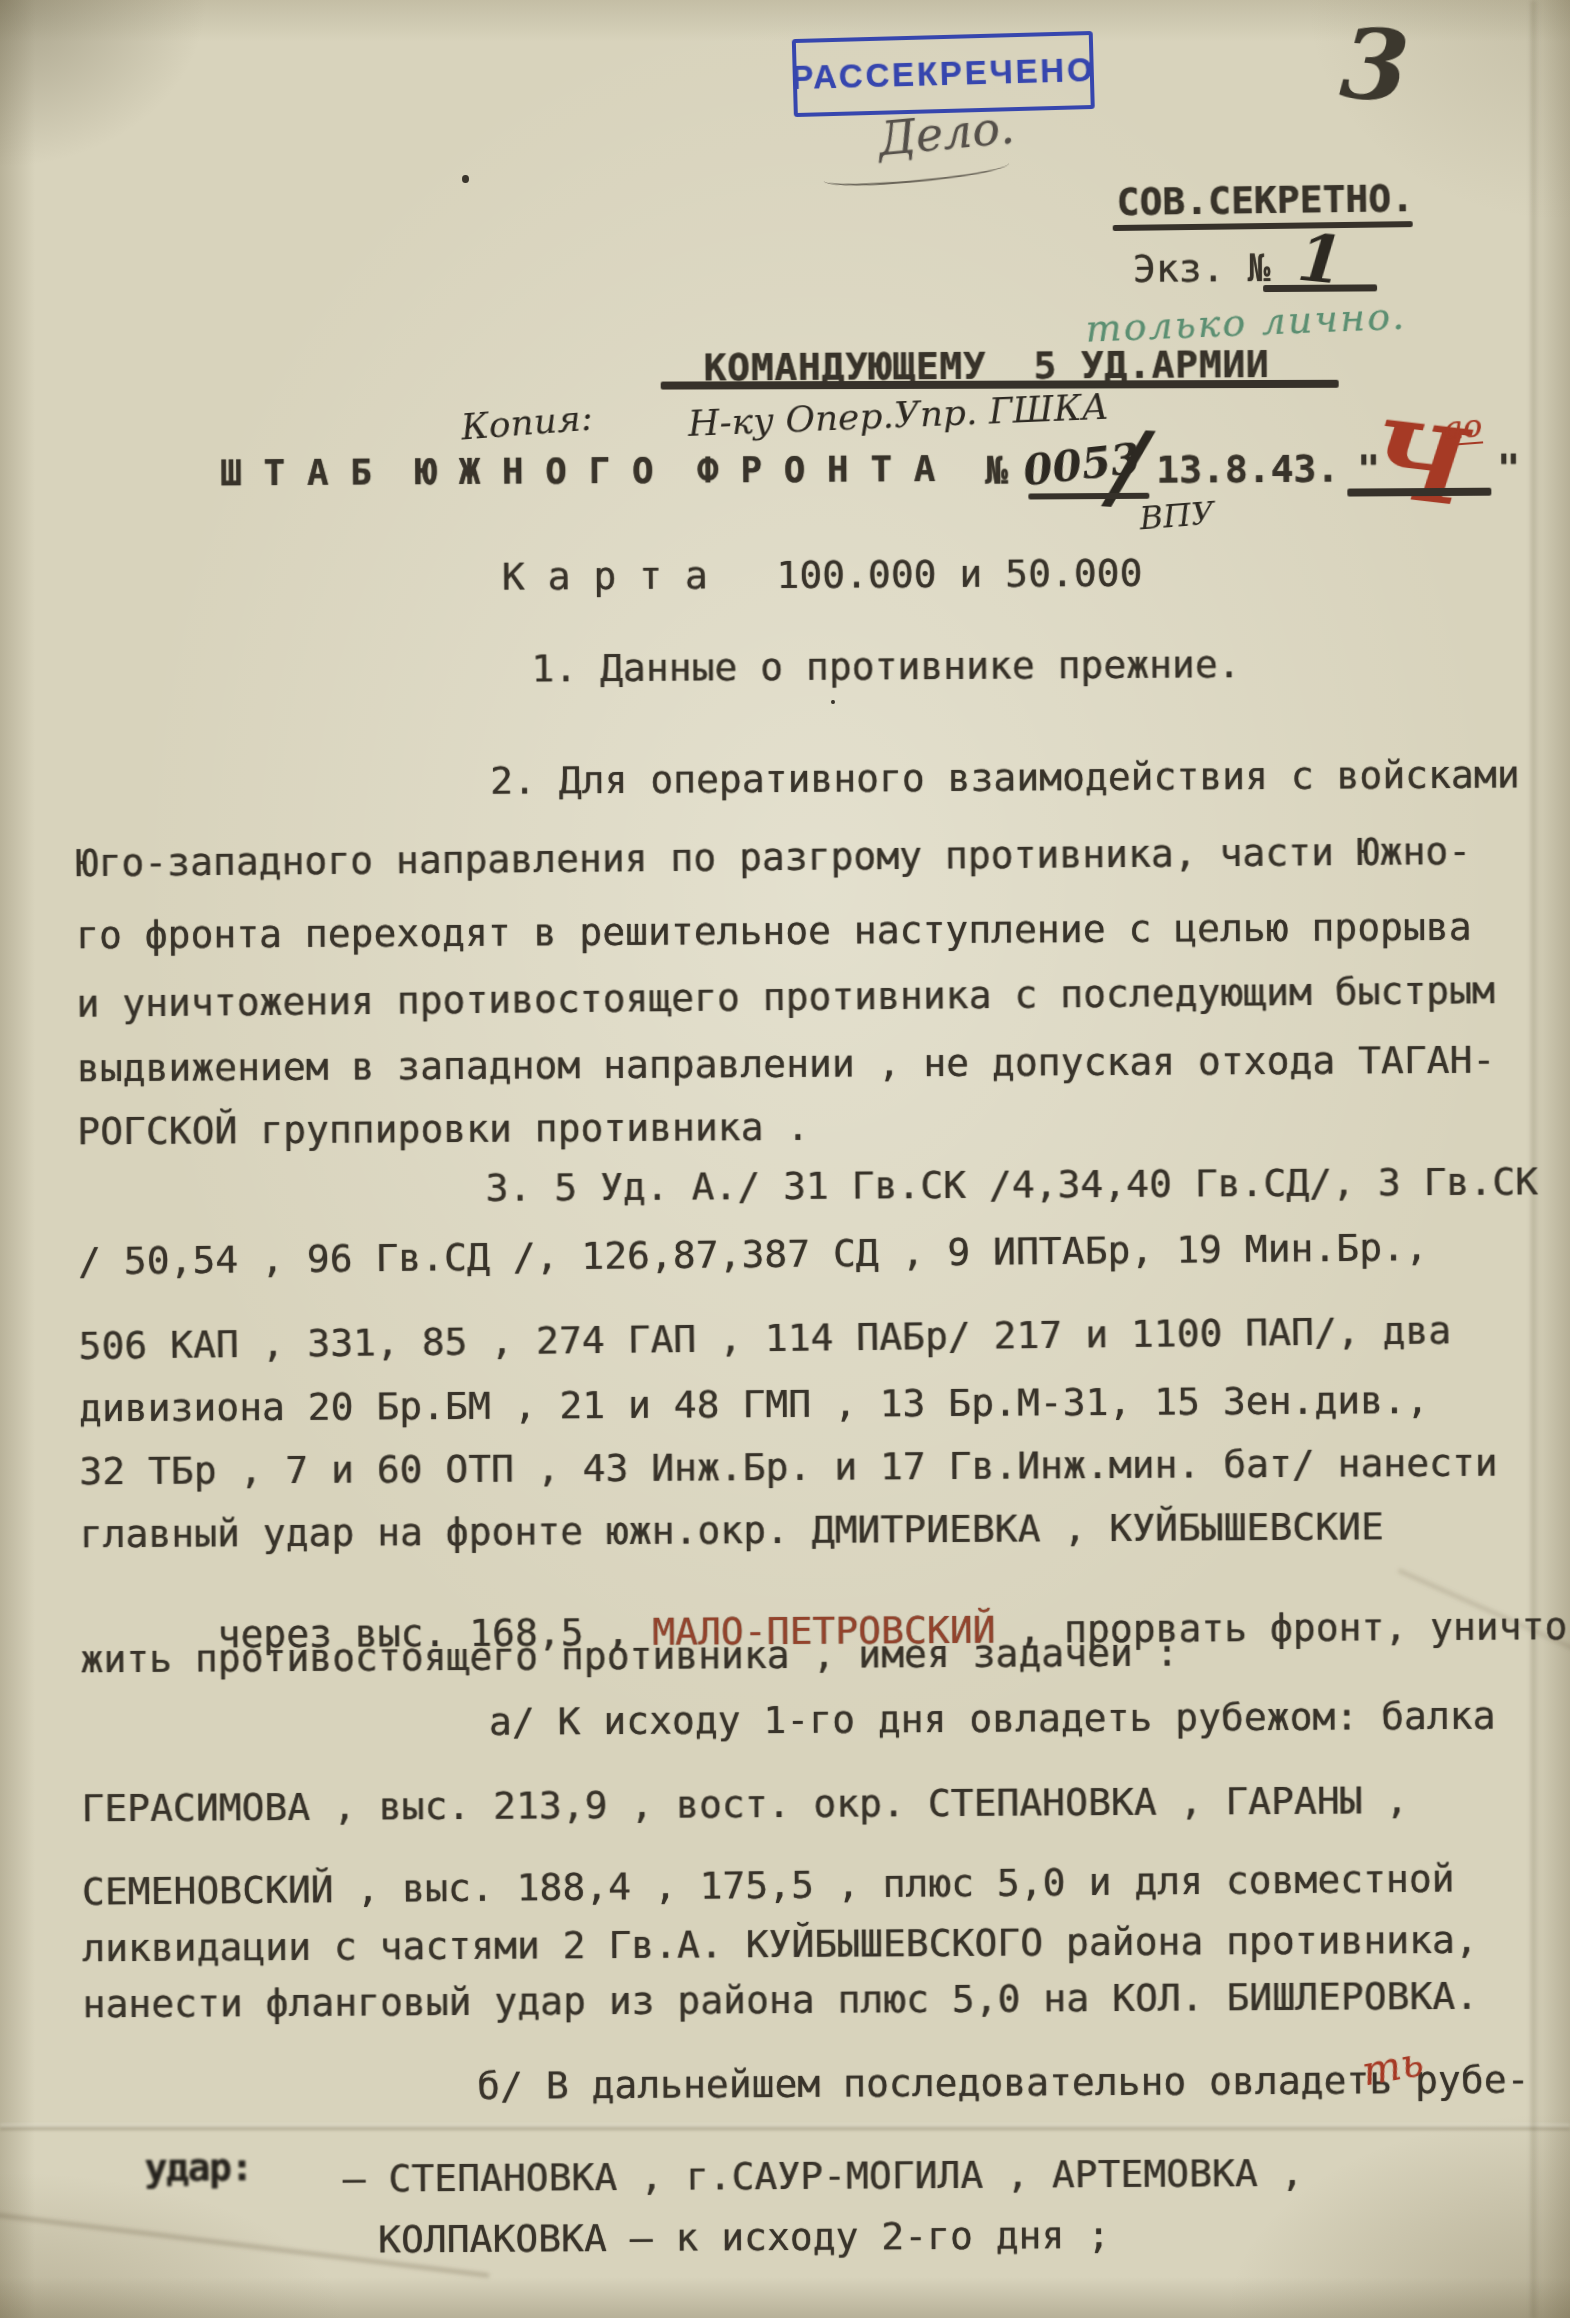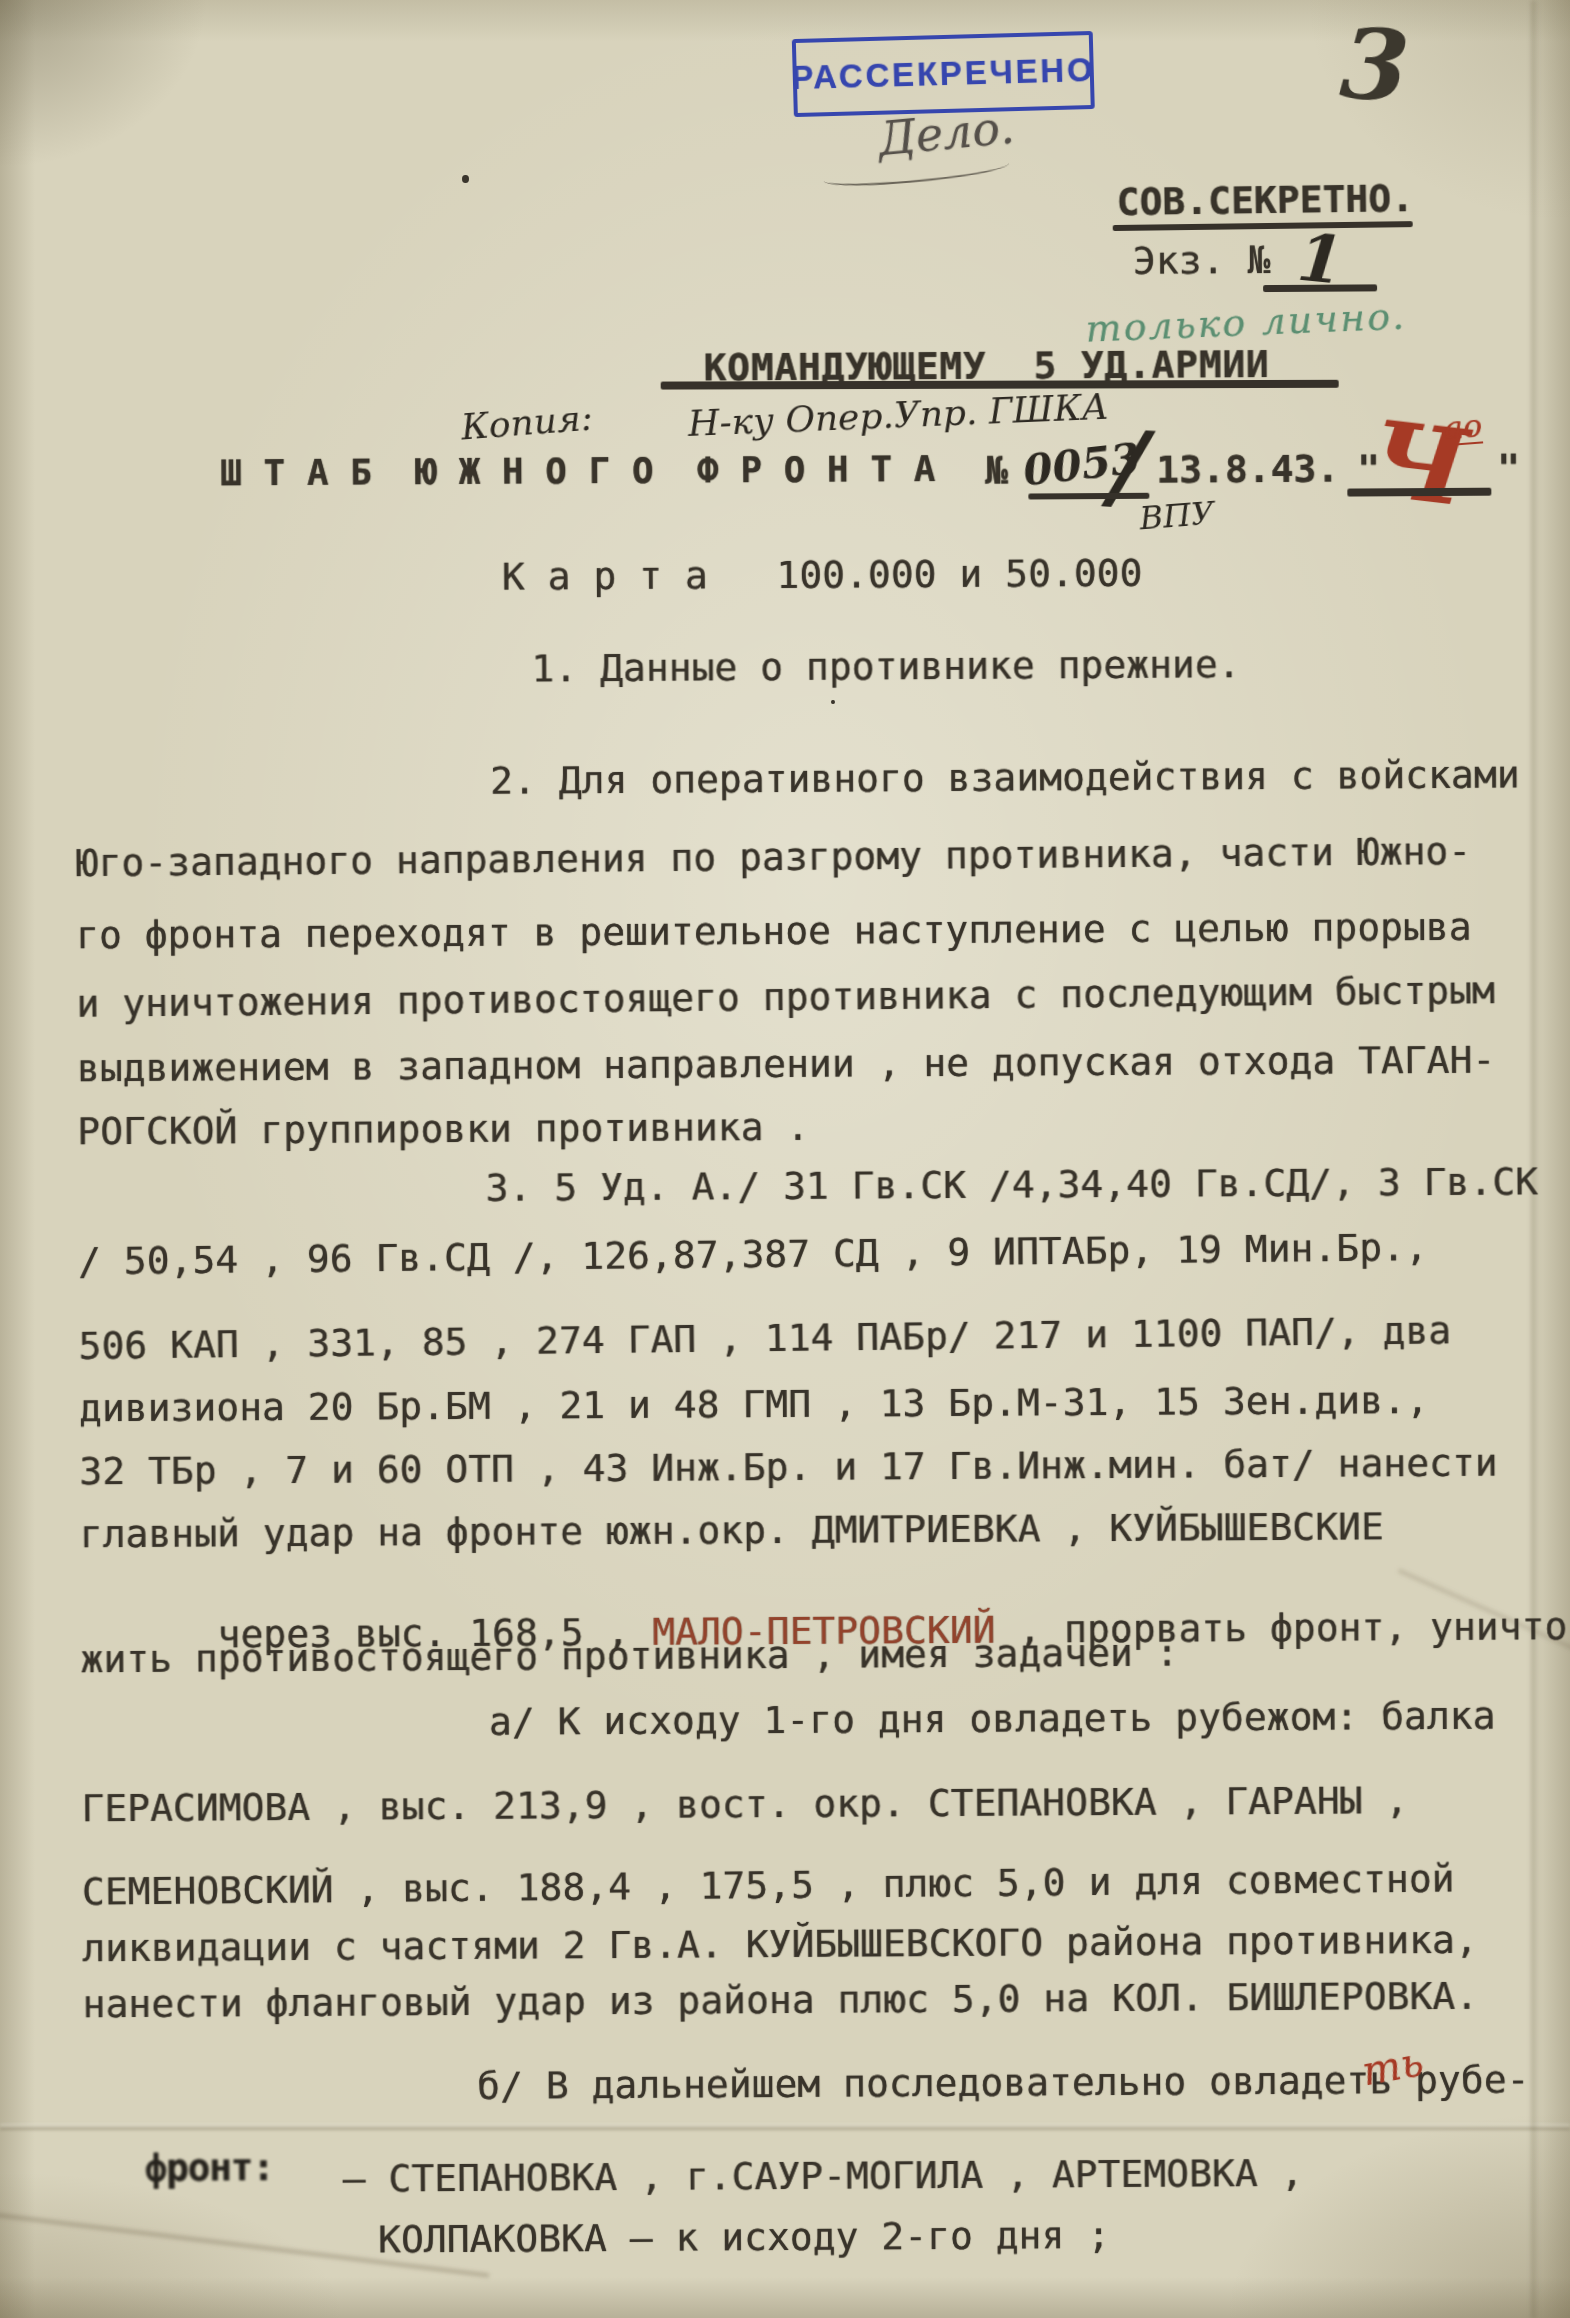--- a/index.html
+++ b/index.html
@@ -72,21 +72,21 @@
     </div>
 
     <div class="hw pencil" style="left:883px;top:111px;font-size:46px;transform:rotate(-5deg);">Дело.</div>
     <div class="crease" style="left:828px;top:163px;width:186px;height:18px;border-bottom:2.8px solid #6b665a;border-radius:0 0 60% 40%;filter:blur(0.7px);transform:rotate(-4deg);"></div>
 
     <div class="hw" style="left:1346px;top:19.6px;font-size:98px;color:#3c382e;transform:rotate(4deg);font-weight:bold;">3</div>
 
     <div class="typed typed-b" style="left:1121px;top:184px;transform:rotate(-0.4deg);">СОВ.СЕКРЕТНО.</div>
     <div class="uline" style="left:1117px;top:226px;width:300px;height:6.3px;transform:rotate(-0.4deg);"></div>
 
-    <div class="typed" style="left:1137px;top:244px;">Экз. №</div>
+    <div class="typed" style="left:1137px;top:252px;">Экз. №</div>
     <div class="hw" style="left:1302px;top:230px;font-size:65px;font-weight:bold;transform:rotate(6deg);">1</div>
     <div class="uline" style="left:1267px;top:288px;width:114px;height:7px;"></div>
 
     <div class="hw green" style="left:1089px;top:306px;font-size:38px;letter-spacing:2.1px;transform:rotate(-2deg);">только лично.</div>
 
     <div class="typed typed-b sp2" style="left:707px;top:348px;">КОМАНДУЮЩЕМУ  5 УД.АРМИИ</div>
     <div class="uline" style="left:664px;top:382px;width:678px;height:8.4px;transform:rotate(0.2deg);"></div>
 
     <div class="hw" style="left:464px;top:403px;font-size:36px;transform:rotate(-4deg);">Копия:</div>
     <div class="hw" style="left:691px;top:398px;font-size:36px;transform:rotate(-2deg);">Н-ку Опер.Упр. ГШКА</div>
@@ -127,19 +127,19 @@
     <div class="typed" style="left:76px;top:1636px;">жить противостоящего противника , имея задачей :</div>
 
     <div class="typed" style="left:484px;top:1701px;">а/ К исходу 1-го дня овладеть рубежом: балка</div>
     <div class="typed" style="left:76px;top:1785px;">ГЕРАСИМОВА , выс. 213,9 , вост. окр. СТЕПАНОВКА , ГАРАНЫ ,</div>
     <div class="typed" style="left:76px;top:1866px;transform:rotate(-0.2deg);">СЕМЕНОВСКИЙ , выс. 188,4 , 175,5 , плюс 5,0 и для совместной</div>
     <div class="typed" style="left:76px;top:1925px;">ликвидации с частями 2 Гв.А. КУЙБЫШЕВСКОГО района противника,</div>
     <div class="typed" style="left:76px;top:1981px;">нанести фланговый удар из района плюс 5,0 на КОЛ. БИШЛЕРОВКА.</div>
 
     <div class="typed" style="left:470px;top:2065px;">б/ В дальнейшем последовательно овладеть рубе-</div>
     <div class="hw red" style="left:1355px;top:2050px;font-size:41px;transform:rotate(-10deg);">ть</div>
-    <div class="typed smudge" style="left:137px;top:2145px;">фронт:</div>
+    <div class="typed smudge" style="left:137px;top:2145px;">удар:</div>
     <div class="typed" style="left:335px;top:2157px;">– СТЕПАНОВКА , г.САУР-МОГИЛА , АРТЕМОВКА ,</div>
     <div class="typed" style="left:370px;top:2218px;">КОЛПАКОВКА – к исходу 2-го дня ;</div>
 
   </div>
 </div>
 
 
 </body></html>

